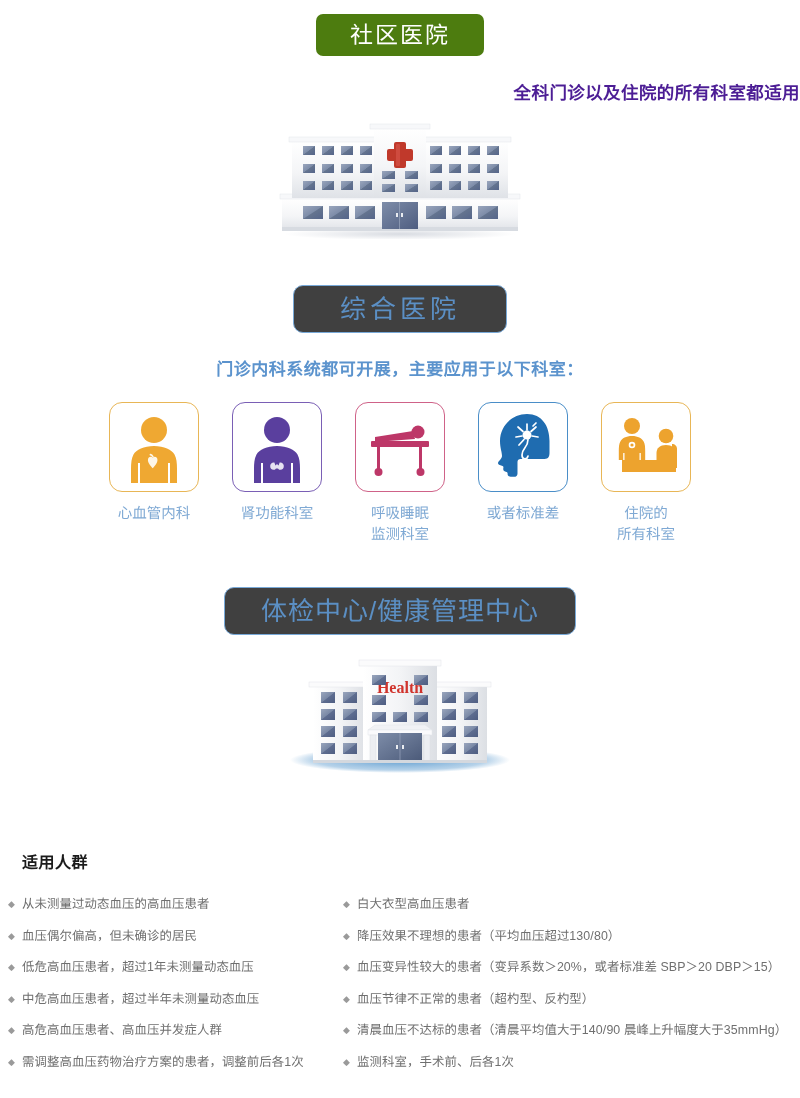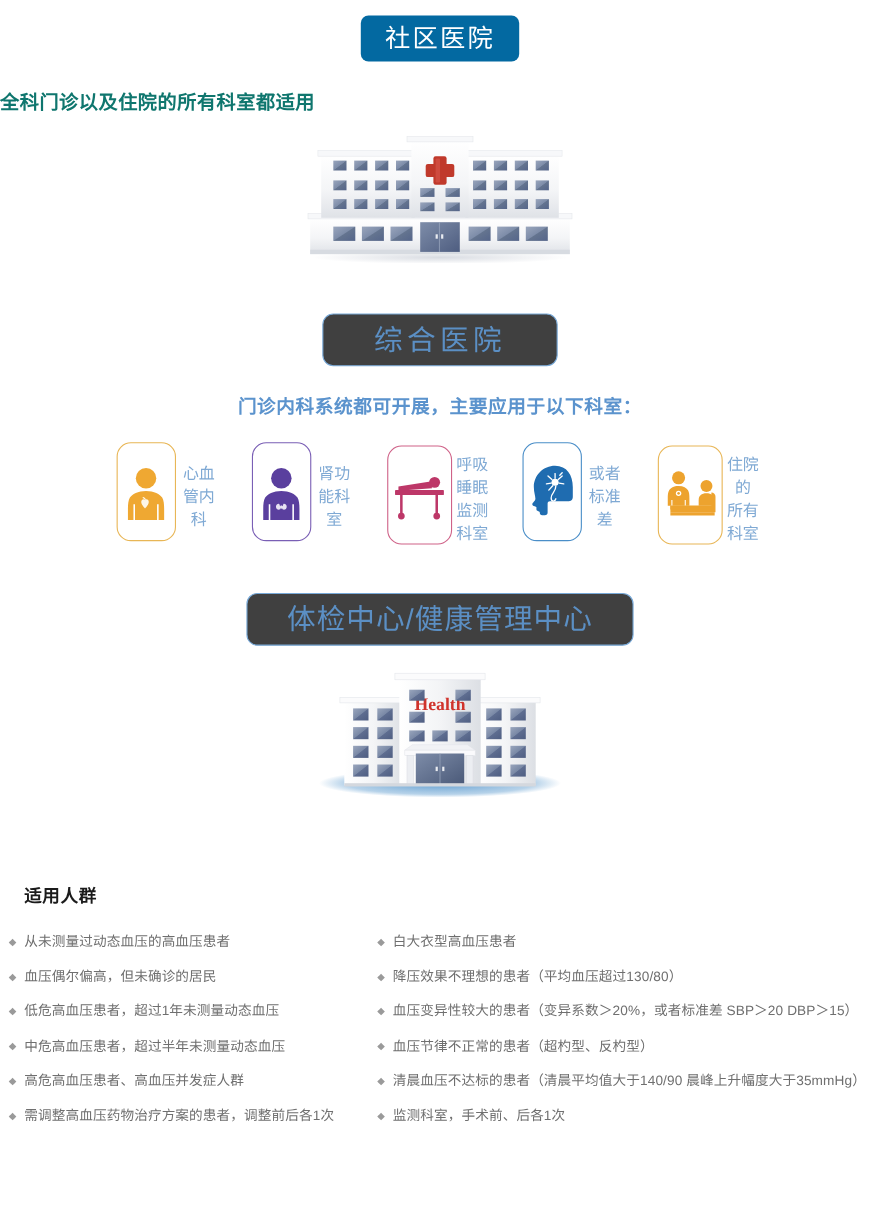--- a/index.html
+++ b/index.html
@@ -13,37 +13,37 @@
     font-family: "Liberation Sans", "DejaVu Sans", sans-serif;
     color: #333;
     overflow: hidden;
     position: relative;
   }
 
   
   .badge-solid {
     display: block;
     margin: 8px auto 0 auto;
-    width: 144px;
+    width: 168px;
     height: 42px;
     line-height: 42px;
     text-align: center;
-    background: #0369a1;
+    background: #4d7c0f;
     color: #ffffff;
     border-radius: 7px;
     font-size: 23px;
     letter-spacing: 2px;
     font-weight: 300;
   }
 
   .subtitle-dark {
-    text-align: left;
+    text-align: right;
     font-size: 17.5px;
     font-weight: bold;
-    color: #0f766e;
+    color: #4c1d95;
     margin: 23px 0 0 0;
     letter-spacing: 0.4px;
   }
 
   
   .illus-wrap {
     display: flex;
     justify-content: center;
     margin-top: 10px;
   }
@@ -87,21 +87,21 @@
   .dept-row {
     display: flex;
     justify-content: center;
     align-items: flex-start;
     gap: 27px;
     margin-top: 22px;
   }
   .dept {
     width: 96px;
     display: flex;
-    flex-direction: row;
+    flex-direction: column;
     align-items: center;
   }
   .dept-box {
     width: 90px;
     height: 90px;
     border-radius: 13px;
     border: 1.7px solid #cccccc;
     background: #ffffff;
     box-sizing: border-box;
     display: flex;

